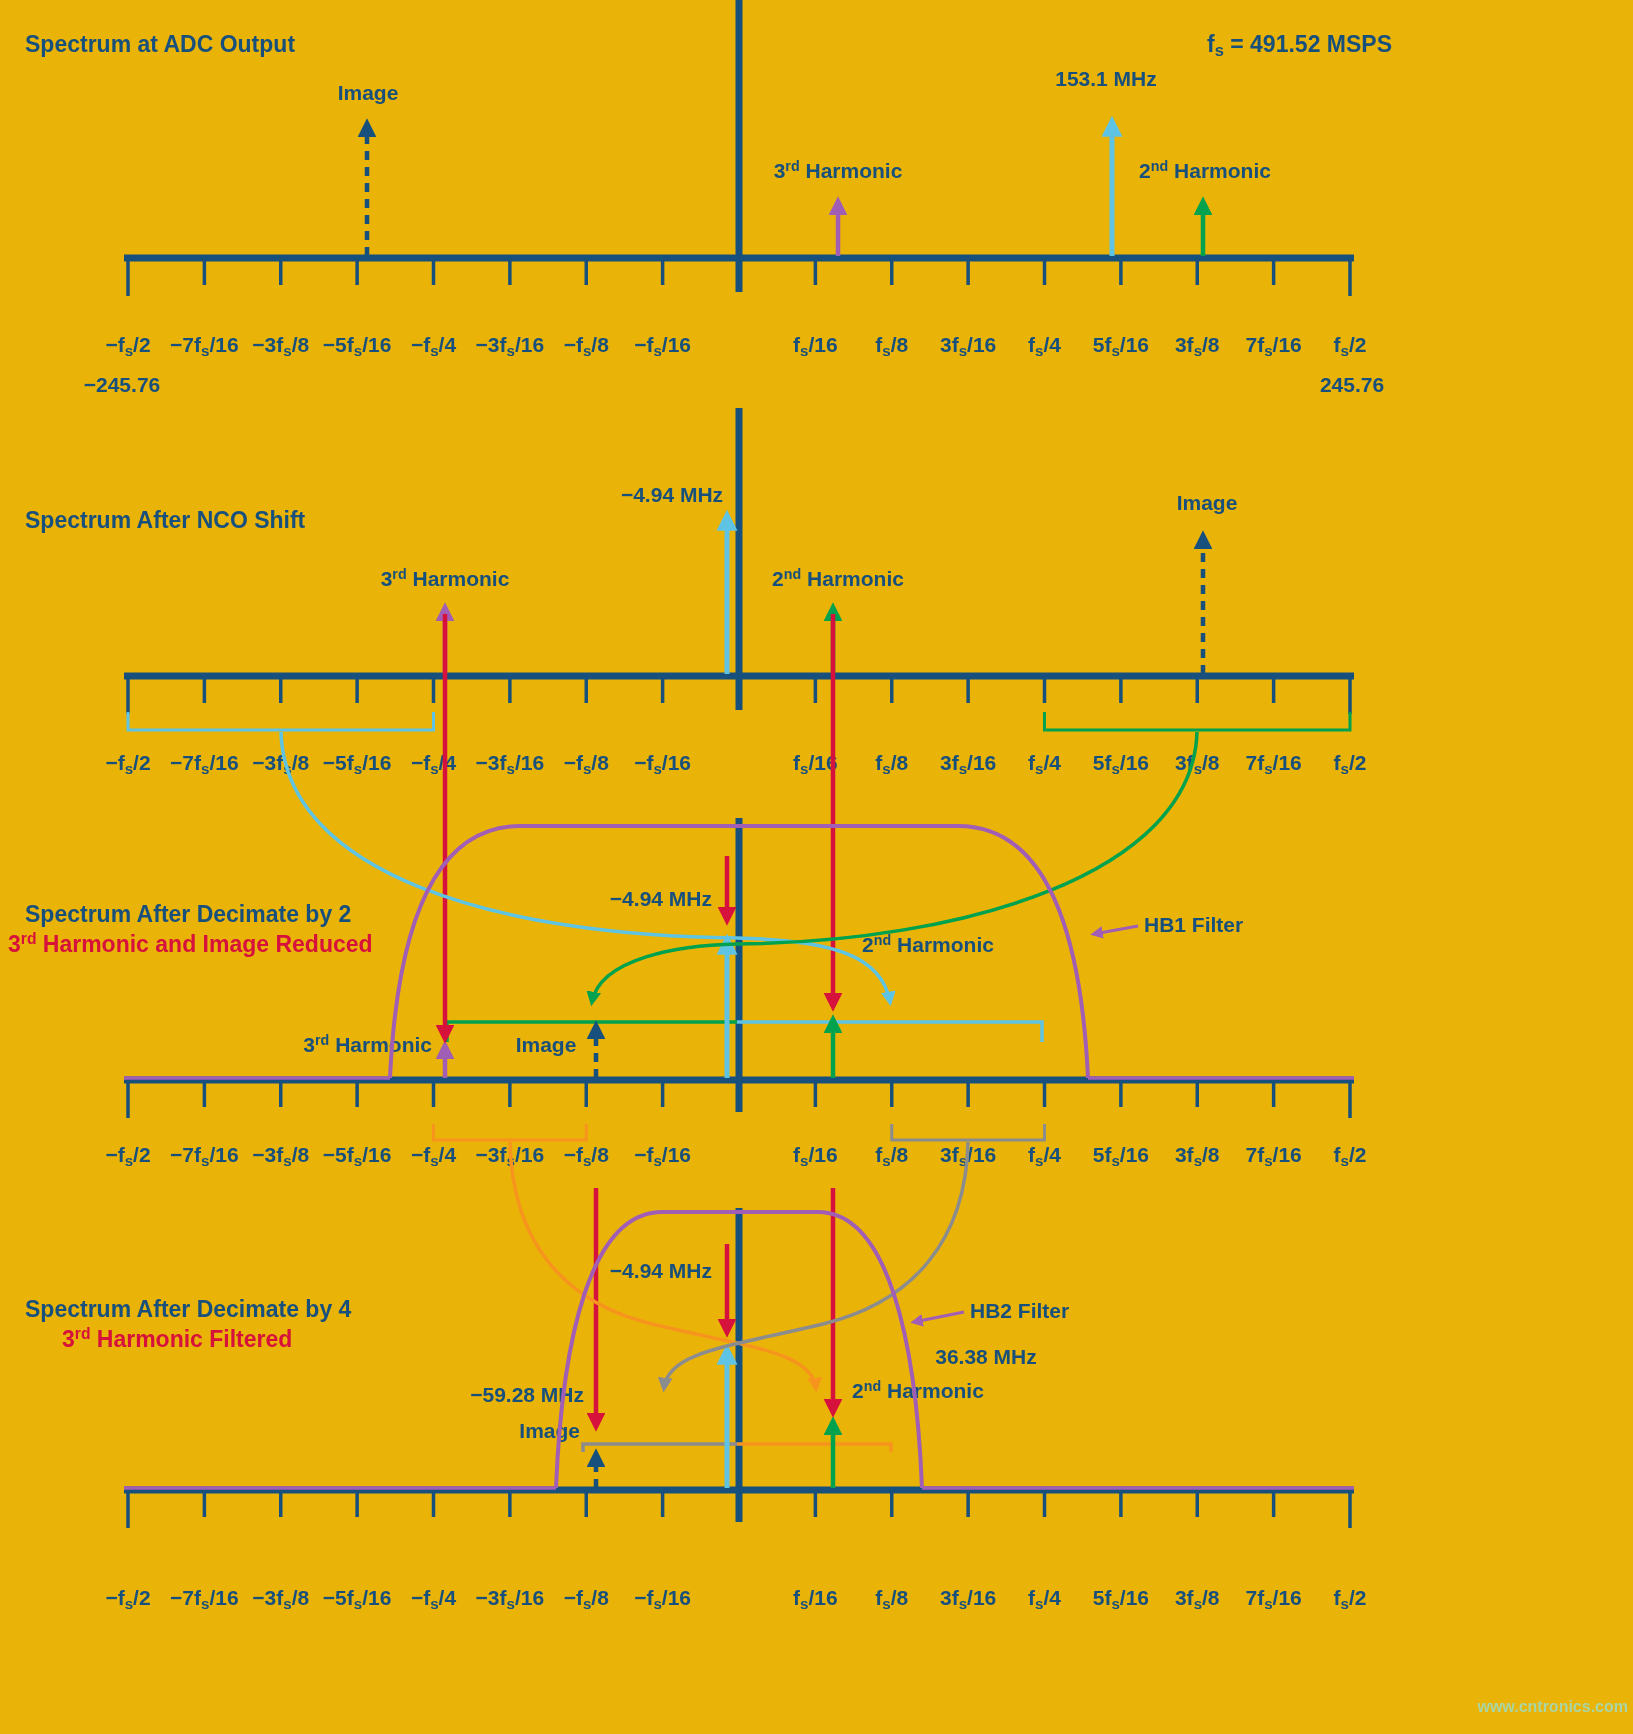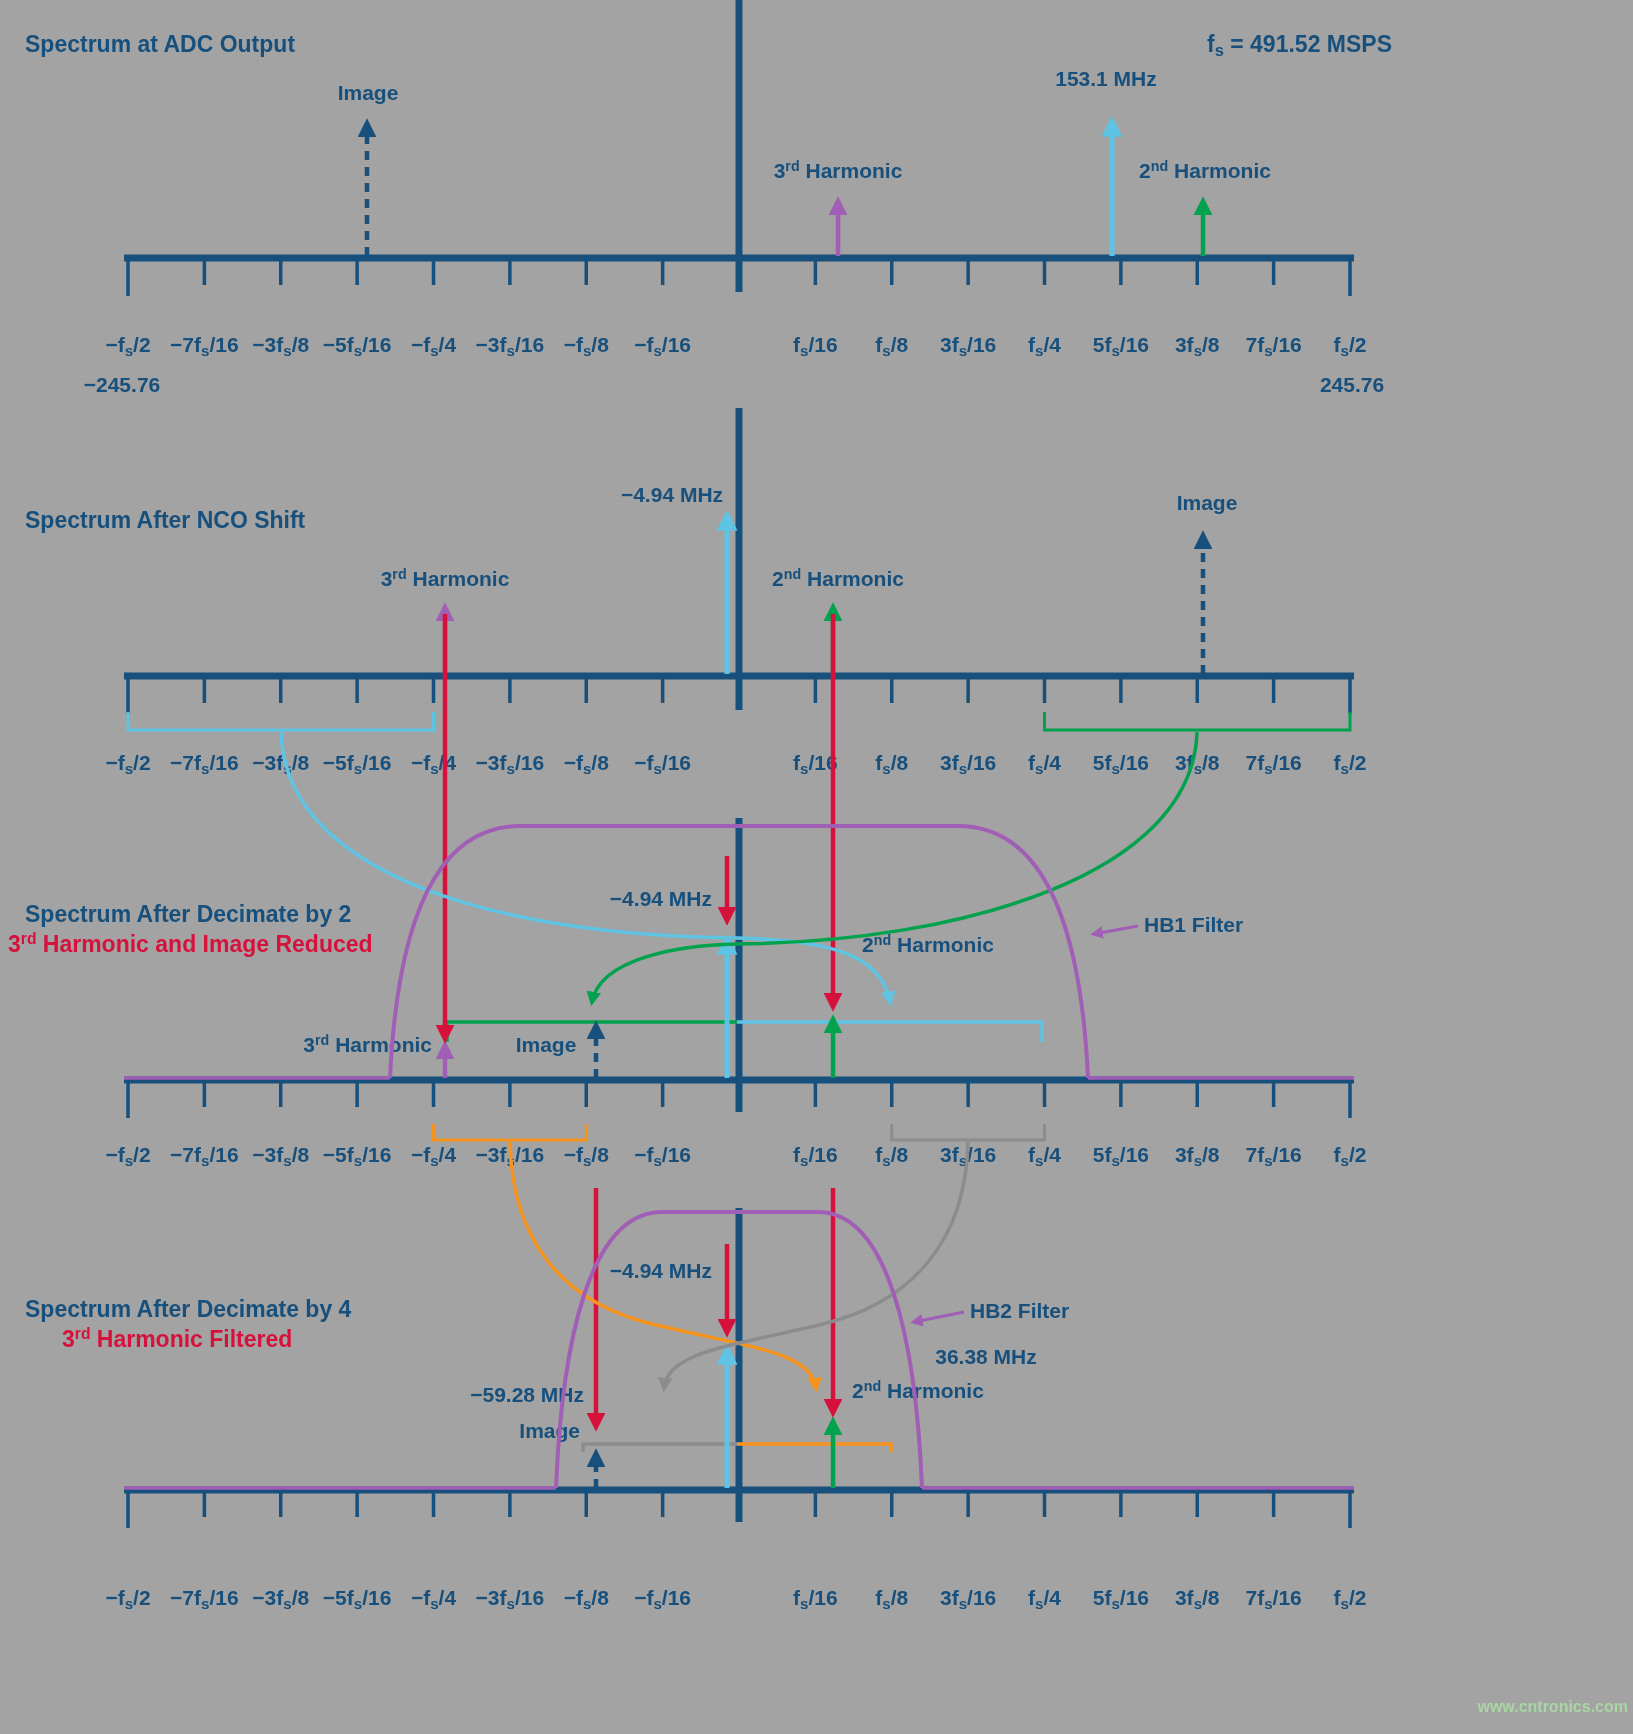--- a/index.html
+++ b/index.html
@@ -1,20 +1,20 @@
 <!DOCTYPE html>
 <html style="--c-navy: #17507C; --c-cyan: #5FC4E3; --c-green: #00A24D; --c-purple: #A05EB5; --c-red: #D6113C; --c-orange: #F7941E; --c-gray: #8A8C8E; --c-watermark: #A9D6A4;"><head>
 <meta charset="utf-8">
 <style>
   :root{
     --c-navy:#17507C; --c-cyan:#5FC4E3; --c-green:#00A24D; --c-purple:#A05EB5;
     --c-red:#D6113C; --c-orange:#F7941E; --c-gray:#8A8C8E; --c-watermark:#A9D6A4;
   }
   html,body{margin:0;padding:0;background:#ffffff;}
-  .stage{position:relative;width:1633px;height:1734px;background:#a3a3a3;}
+  .stage{position:relative;width:1633px;height:1734px;background:#eab308;}
   svg{display:block;}
   text{font-family:"Liberation Sans",sans-serif;}
   .t{font-weight:bold;font-size:21px;fill:var(--c-navy);}
   .title{font-size:23px;}
   .red-t{fill:var(--c-red);}
   .wm{font-size:16px;font-weight:bold;fill:var(--c-watermark);}
   .axis{stroke:var(--c-navy);stroke-width:7;fill:none;}
   .tick{stroke:var(--c-navy);stroke-width:3.5;}
   .arr{fill:none;stroke-width:4.5;}
   .arr-thick{fill:none;stroke-width:5;}

